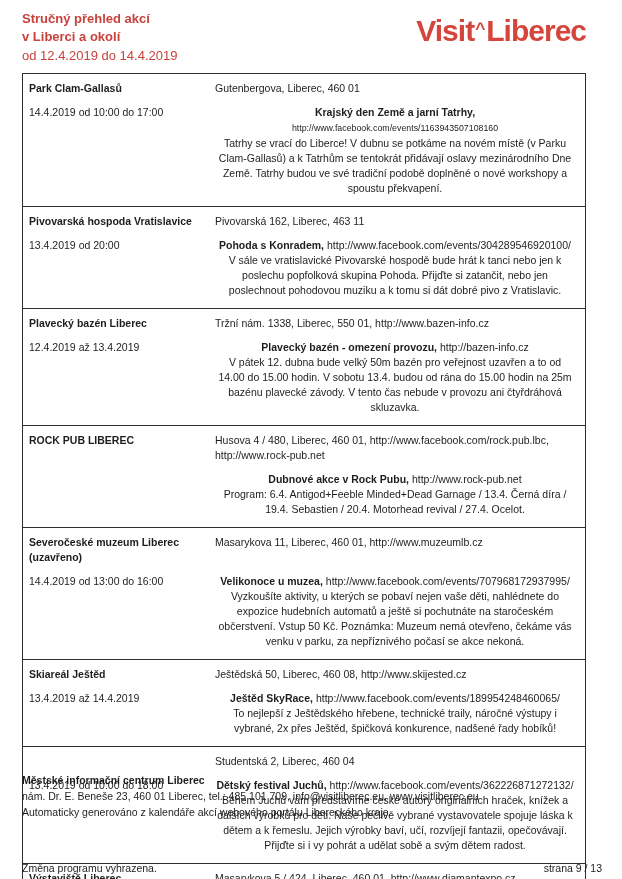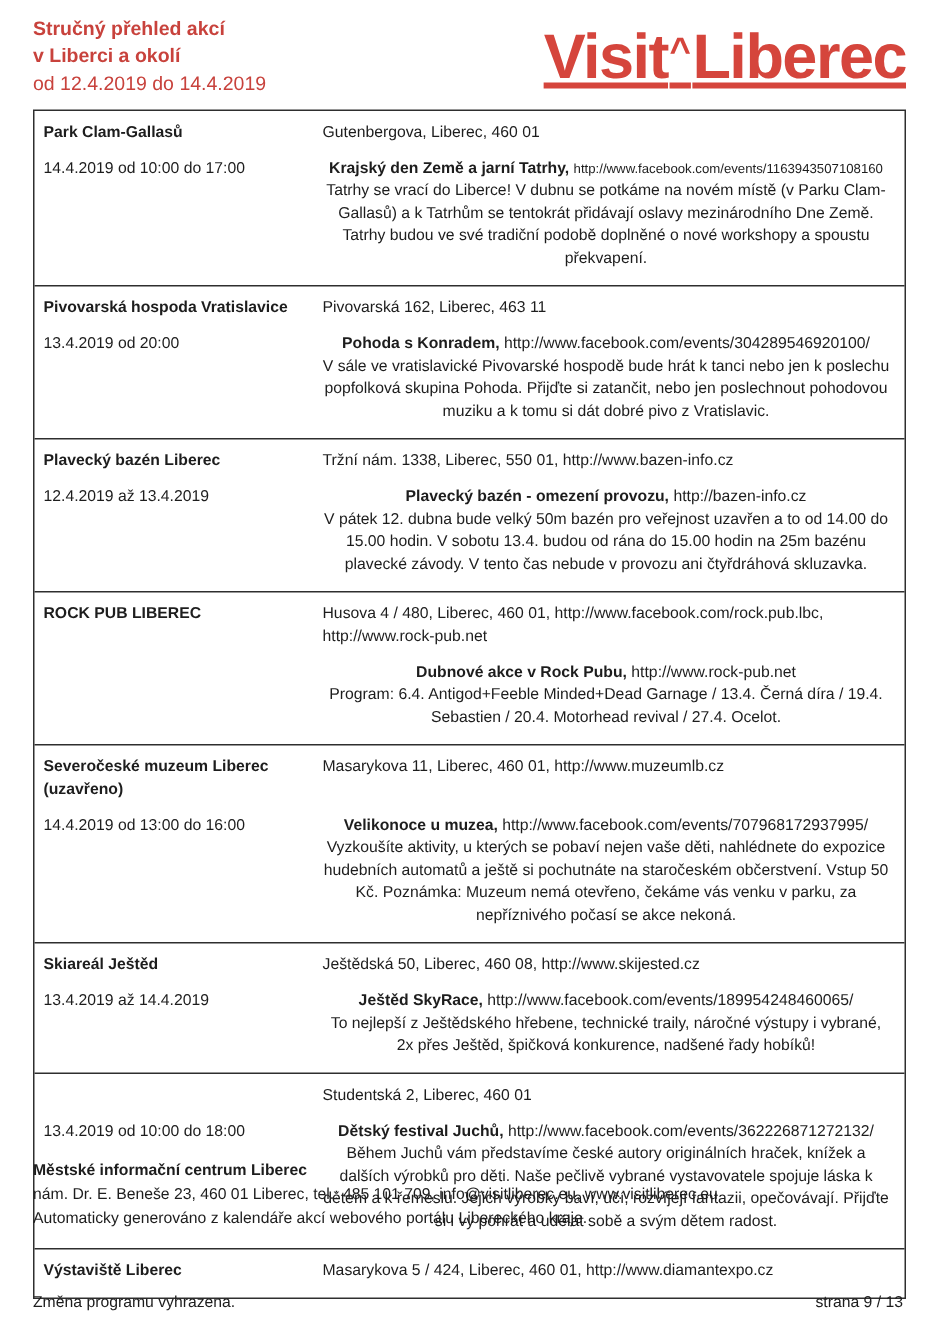--- a/index.html
+++ b/index.html
@@ -3,28 +3,28 @@
 <meta charset="utf-8">
 <style>
   html, body { margin: 0; padding: 0; background: #fff; }
   body {
     width: 622px; height: 879px;
     font-family: "Liberation Sans", "DejaVu Sans", sans-serif;
     color: #1d1d1d;
     -webkit-font-smoothing: antialiased;
     overflow: hidden;
   }
-  .page { box-sizing: border-box; width: 622px; height: 879px; padding: 10px 18px 0 22px; position: relative; }
+  .page { box-sizing: border-box; width: 622px; height: 879px; padding: 10px 36px 0 22px; position: relative; }
 
   
   .header { display: flex; justify-content: space-between; align-items: flex-start; }
   .header-left { font-size: 13px; line-height: 18px; color: #c8423c; }
   .header-left .bold-line { font-weight: 700; }
   .header-left .date-line { font-weight: 400; margin-top: 1px; }
-  .logo { color: #d5453c; font-weight: 700; font-size: 42px; letter-spacing: -1px; margin-top: 4px; white-space: nowrap; text-decoration: underline; }
+  .logo { color: #d5453c; font-weight: 700; font-size: 30px; letter-spacing: -1px; margin-top: 4px; white-space: nowrap; }
   .logo .caret { font-size: 0.58em; font-weight: 700; vertical-align: 0.42em; letter-spacing: 0; margin: 0 1px; }
 
   
   .events-table { margin-top: 8px; border: 1px solid #2e2e2e; }
   .event-row {
     display: grid;
     grid-template-columns: 180px 1fr;
     column-gap: 6px;
     row-gap: 9px;
     padding: 7px 10px 10px 6px;
@@ -122,21 +122,21 @@
       <div class="cell-address">Ještědská 50, Liberec, 460 08, http://www.skijested.cz</div>
       <div class="cell-date">13.4.2019 až 14.4.2019</div>
       <div class="cell-details">
         <span class="event-title">Ještěd SkyRace,</span>
         <span class="event-url">http://www.facebook.com/events/189954248460065/</span>
         <div class="event-desc">To nejlepší z Ještědského hřebene, technické traily, náročné výstupy i vybrané, 2x přes Ještěd, špičková konkurence, nadšené řady hobíků!</div>
       </div>
     </div>
 
     <div class="event-row">
-      <div class="cell-address">Studentská 2, Liberec, 460 01</div>
+      <div class="cell-address">Studentská 2, Liberec, 460 04</div>
       <div class="cell-date">13.4.2019 od 10:00 do 18:00</div>
       <div class="cell-details">
         <span class="event-title">Dětský festival Juchů,</span>
         <span class="event-url">http://www.facebook.com/events/362226871272132/</span>
         <div class="event-desc">Během Juchů vám představíme české autory originálních hraček, knížek a dalších výrobků pro děti. Naše pečlivě vybrané vystavovatele spojuje láska k dětem a k řemeslu. Jejich výrobky baví, učí, rozvíjejí fantazii, opečovávají. Přijďte si i vy pohrát a udělat sobě a svým dětem radost.</div>
       </div>
     </div>
 
     <div class="event-row">
       <div class="cell-venue">Výstaviště Liberec</div>

